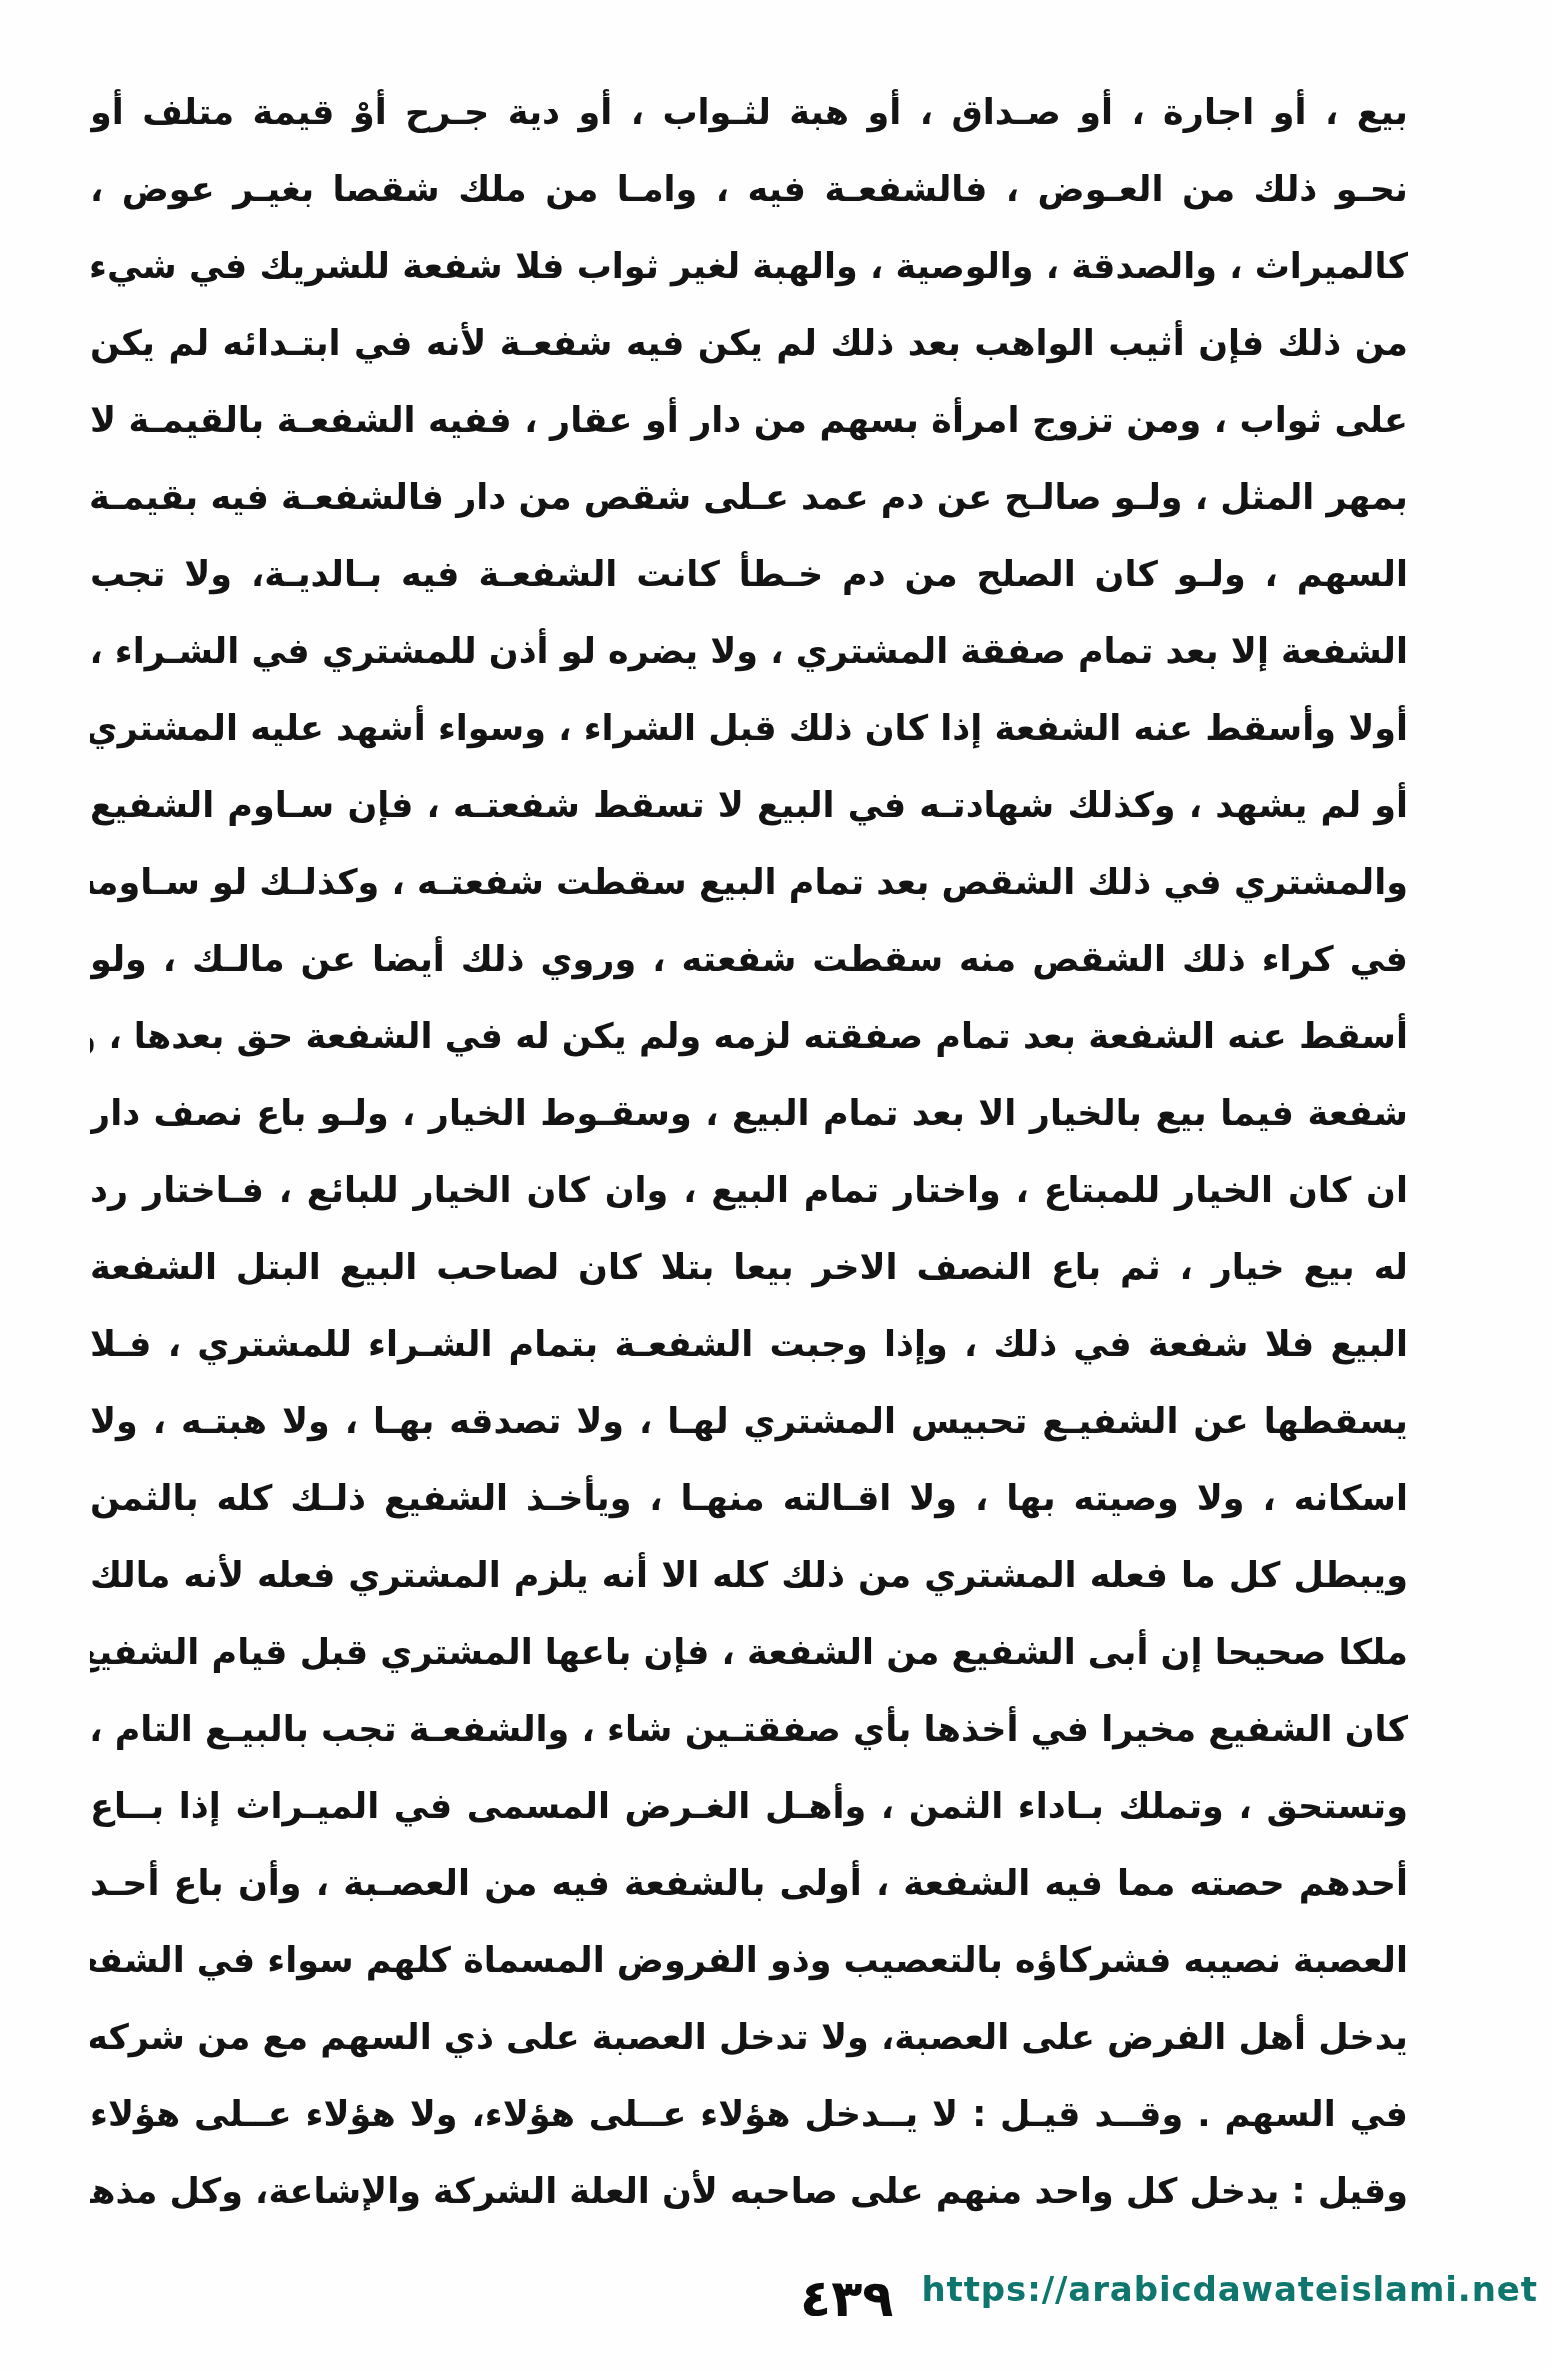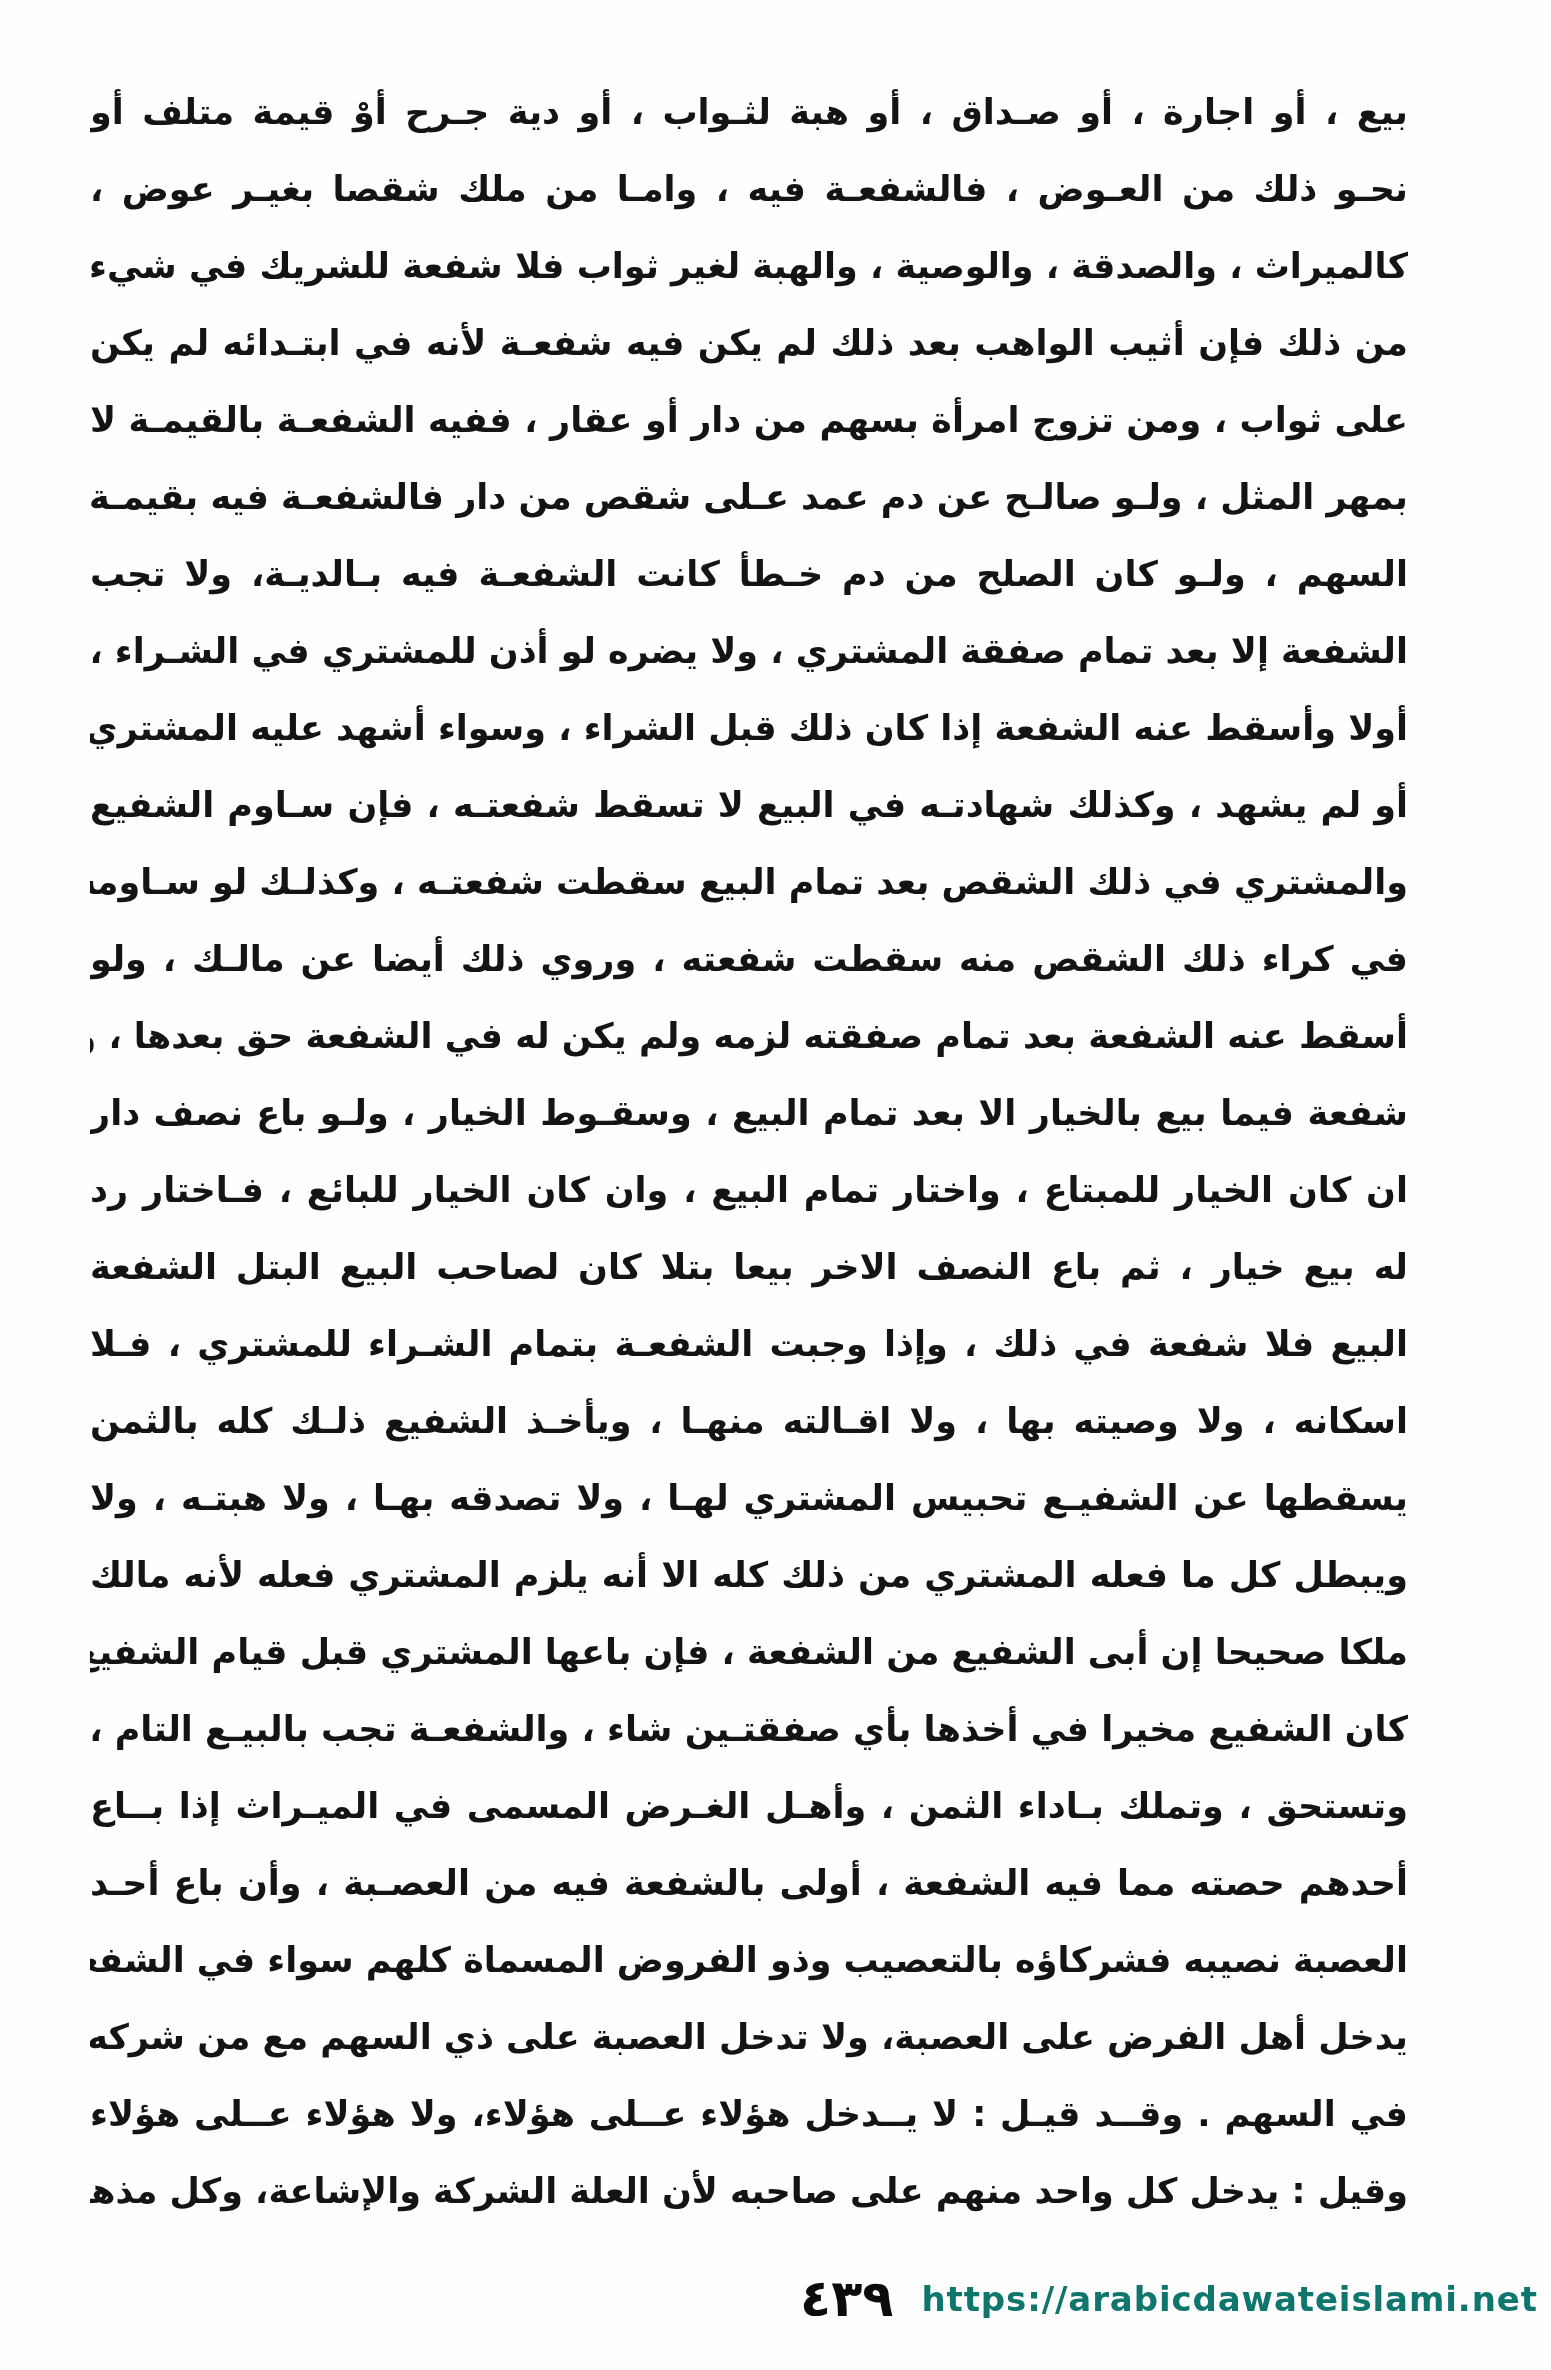--- a/index.html
+++ b/index.html
@@ -29,21 +29,20 @@
     text-align-last: justify;
     overflow: hidden;
     white-space: nowrap;
   }
   .footer {
     position: absolute;
     top: 2269px;
     left: 800px;
     display: flex;
     direction: ltr;
-    align-items: center;
     gap: 28px;
   }
   .pagenum {
     font-size: 51px;
     font-weight: bold;
     color: #0c0c0c;
     direction: rtl;
   }
   .watermark {
     font-size: 34px;
@@ -68,22 +67,22 @@
     <div class="line">الشفعة إلا بعد تمام صفقة المشتري ، ولا يضره لو أذن للمشتري في الشـراء ،</div>
     <div class="line">أولا وأسقط عنه الشفعة إذا كان ذلك قبل الشراء ، وسواء أشهد عليه المشتري</div>
     <div class="line">أو لم يشهد ، وكذلك شهادتـه في البيع لا تسقط شفعتـه ، فإن سـاوم الشفيع</div>
     <div class="line">والمشتري في ذلك الشقص بعد تمام البيع سقطت شفعتـه ، وكذلـك لو سـاومه</div>
     <div class="line">في كراء ذلك الشقص منه سقطت شفعته ، وروي ذلك أيضا عن مالـك ، ولو</div>
     <div class="line">أسقط عنه الشفعة بعد تمام صفقته لزمه ولم يكن له في الشفعة حق بعدها ، ولا</div>
     <div class="line">شفعة فيما بيع بالخيار الا بعد تمام البيع ، وسقـوط الخيار ، ولـو باع نصف دار</div>
     <div class="line">ان كان الخيار للمبتاع ، واختار تمام البيع ، وان كان الخيار للبائع ، فـاختار رد</div>
     <div class="line">له بيع خيار ، ثم باع النصف الاخر بيعا بتلا كان لصاحب البيع البتل الشفعة</div>
     <div class="line">البيع فلا شفعة في ذلك ، وإذا وجبت الشفعـة بتمام الشـراء للمشتري ، فـلا</div>
+    <div class="line">يسقطها عن الشفيـع تحبيس المشتري لهـا ، ولا تصدقه بهـا ، ولا هبتـه ، ولا</div>
     <div class="line">اسكانه ، ولا وصيته بها ، ولا اقـالته منهـا ، ويأخـذ الشفيع ذلـك كله بالثمن</div>
-    <div class="line">يسقطها عن الشفيـع تحبيس المشتري لهـا ، ولا تصدقه بهـا ، ولا هبتـه ، ولا</div>
     <div class="line">ويبطل كل ما فعله المشتري من ذلك كله الا أنه يلزم المشتري فعله لأنه مالك</div>
     <div class="line">ملكا صحيحا إن أبى الشفيع من الشفعة ، فإن باعها المشتري قبل قيام الشفيع</div>
     <div class="line">كان الشفيع مخيرا في أخذها بأي صفقتـين شاء ، والشفعـة تجب بالبيـع التام ،</div>
     <div class="line">وتستحق ، وتملك بـاداء الثمن ، وأهـل الغـرض المسمى في الميـراث إذا بــاع</div>
     <div class="line">أحدهم حصته مما فيه الشفعة ، أولى بالشفعة فيه من العصـبة ، وأن باع أحـد</div>
     <div class="line">العصبة نصيبه فشركاؤه بالتعصيب وذو الفروض المسماة كلهم سواء في الشفعـة</div>
     <div class="line">يدخل أهل الفرض على العصبة، ولا تدخل العصبة على ذي السهم مع من شركه</div>
     <div class="line">في السهم . وقــد قيـل : لا يــدخل هؤلاء عــلى هؤلاء، ولا هؤلاء عــلى هؤلاء</div>
     <div class="line">وقيل : يدخل كل واحد منهم على صاحبه لأن العلة الشركة والإشاعة، وكل مذهب</div>
   </div>

